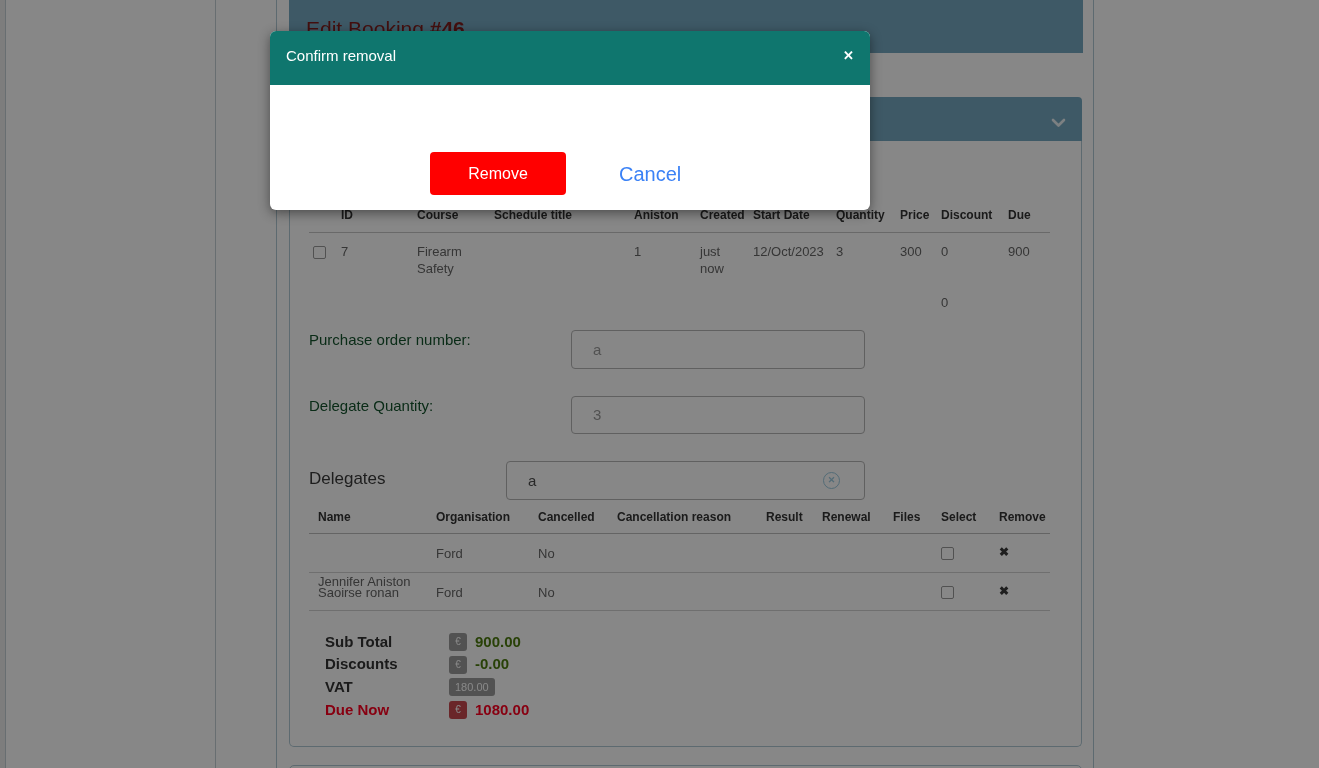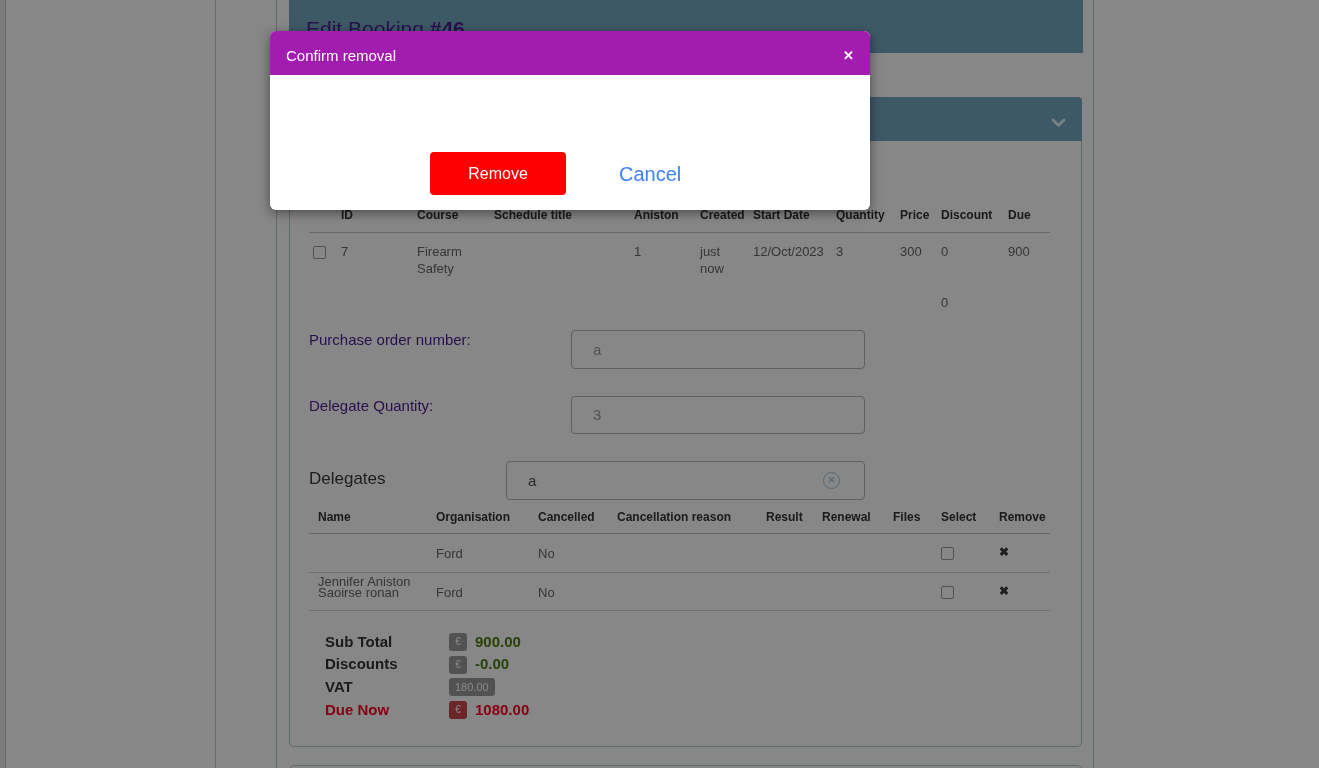--- a/index.html
+++ b/index.html
@@ -8,36 +8,36 @@
   .page { position:relative; width:1319px; height:768px; background:#fff; overflow:hidden; }
 
   
   .left-rail { position:absolute; left:0; top:0; width:5px; height:768px; background:#ececec; }
   .sidebar { position:absolute; left:5px; top:0; width:211px; height:768px; background:#fff;
              border-left:1px solid #c4d0d5; border-right:1px solid #c4d0d5; }
   .outer-card { position:absolute; left:276px; top:-12px; width:818px; height:800px;
                 background:#fff; border:1px solid #b0c9d4; border-radius:6px; }
   .page-header-bar { position:absolute; left:289px; top:-12px; width:794px; height:65px;
                      background:#76a9c0; border-radius:4px 4px 0 0; }
-  .page-title { position:absolute; left:17px; bottom:12px; font-size:21px; color:#4c1d95; font-weight:400;margin-top:27px; }
+  .page-title { position:absolute; left:17px; bottom:12px; font-size:21px; color:#7f1d1d; font-weight:400;margin-top:27px; }
   .page-title b { font-weight:700; }
   .section-bar { position:absolute; left:289px; top:97px; width:793px; height:45px;
                  background:#76a9c0; border-radius:4px 4px 0 0; }
   .chevron { position:absolute; right:16px; top:17px; }
   .inner-panel { position:absolute; left:289px; top:141px; width:793px; height:606px;
                  background:#fff; border:1px solid #b0c9d4; border-top:none; border-radius:0 0 5px 5px; }
   .footer-panel { position:absolute; left:289px; top:765px; width:793px; height:30px;
                   background:#fff; border:1px solid #b0c9d4; border-radius:5px 5px 0 0; }
 
   .th { position:absolute; font-size:12px; font-weight:700; color:#333; white-space:nowrap; }
   .td { position:absolute; font-size:13px; color:#666; line-height:17px; }
   .divider { position:absolute; height:1px; background:#c6c6c6; }
   .cbx { position:absolute; width:13px; height:13px; border:1px solid #999; border-radius:2px; background:#fff; }
 
-  .field-label { position:absolute; font-size:15px; color:#4c1d95; white-space:nowrap; }
+  .field-label { position:absolute; font-size:15px; color:#14532d; white-space:nowrap; }
   .text-input { position:absolute; background:#fff; border:1px solid #b5b5b5; border-radius:4px;
                 font-size:15px; color:#9a9a9a; padding-left:21px; font-family:"Liberation Sans",sans-serif; }
   .text-input.dark { color:#4d4d4d; }
 
   .delegates-heading { position:absolute; left:309px; top:469px; font-size:17px; color:#3a3a3a; }
   .clear-icon { position:absolute; right:24px; top:10px; width:17px; height:17px; border:1px solid #9ccbe0;
                 border-radius:50%; color:#9ccbe0; font-size:9px; line-height:15px; text-align:center; font-weight:700; cursor:pointer; }
   .btn-light { position:absolute; background:#fff; border:1px solid #b5b5b5; border-radius:4px;
                font-size:15px; color:#3f3f3f; text-align:center; cursor:pointer; font-family:"Liberation Sans",sans-serif; }
   .remove-x { position:absolute; font-size:12px; color:#3a3a3a; font-weight:700; cursor:pointer; }
@@ -47,21 +47,21 @@
   .badge { position:absolute; left:449px; height:18px; min-width:18px; background:#9b9b9b; border-radius:3px;
            color:#fff; font-size:10px; line-height:18px; text-align:center; padding:0 4px; }
   .badge.red { background:#c9494f; }
   .badge.wide { font-size:11px; padding:0 6px; }
   .red-text { color:#ff0020 !important; }
 
   
   .overlay { position:absolute; left:0; top:0; width:1319px; height:768px; background:rgba(0,0,0,0.47); z-index:10; }
   .modal { position:absolute; left:270px; top:31px; width:600px; height:179px; background:#fff;
            border-radius:6px; box-shadow:0 3px 12px rgba(0,0,0,0.45); z-index:20; overflow:hidden; }
-  .modal-header { height:44px; background:#a21caf; line-height:50px; padding:0 16px; position:relative; }
+  .modal-header { height:54px; background:#0f766e; line-height:50px; padding:0 16px; position:relative; }
   .modal-title { color:#fff; font-size:15px; }
   .modal-close { position:absolute; right:16px; top:0; line-height:50px; color:#fff; font-size:13px;
                  font-weight:700; cursor:pointer; }
   .modal-body-text { position:absolute; left:16px; top:70px; font-size:15px; color:#333; }
   .btn-remove { position:absolute; left:160px; top:121px; width:136px; height:43px; background:#ff0000;
                 border:none; border-radius:4px; color:#fff; font-size:16px; cursor:pointer;
                 font-family:"Liberation Sans",sans-serif; }
   .btn-cancel { position:absolute; left:349px; top:132px; font-size:20px; color:#3b82f6; cursor:pointer; }
 </style>
 </head>

